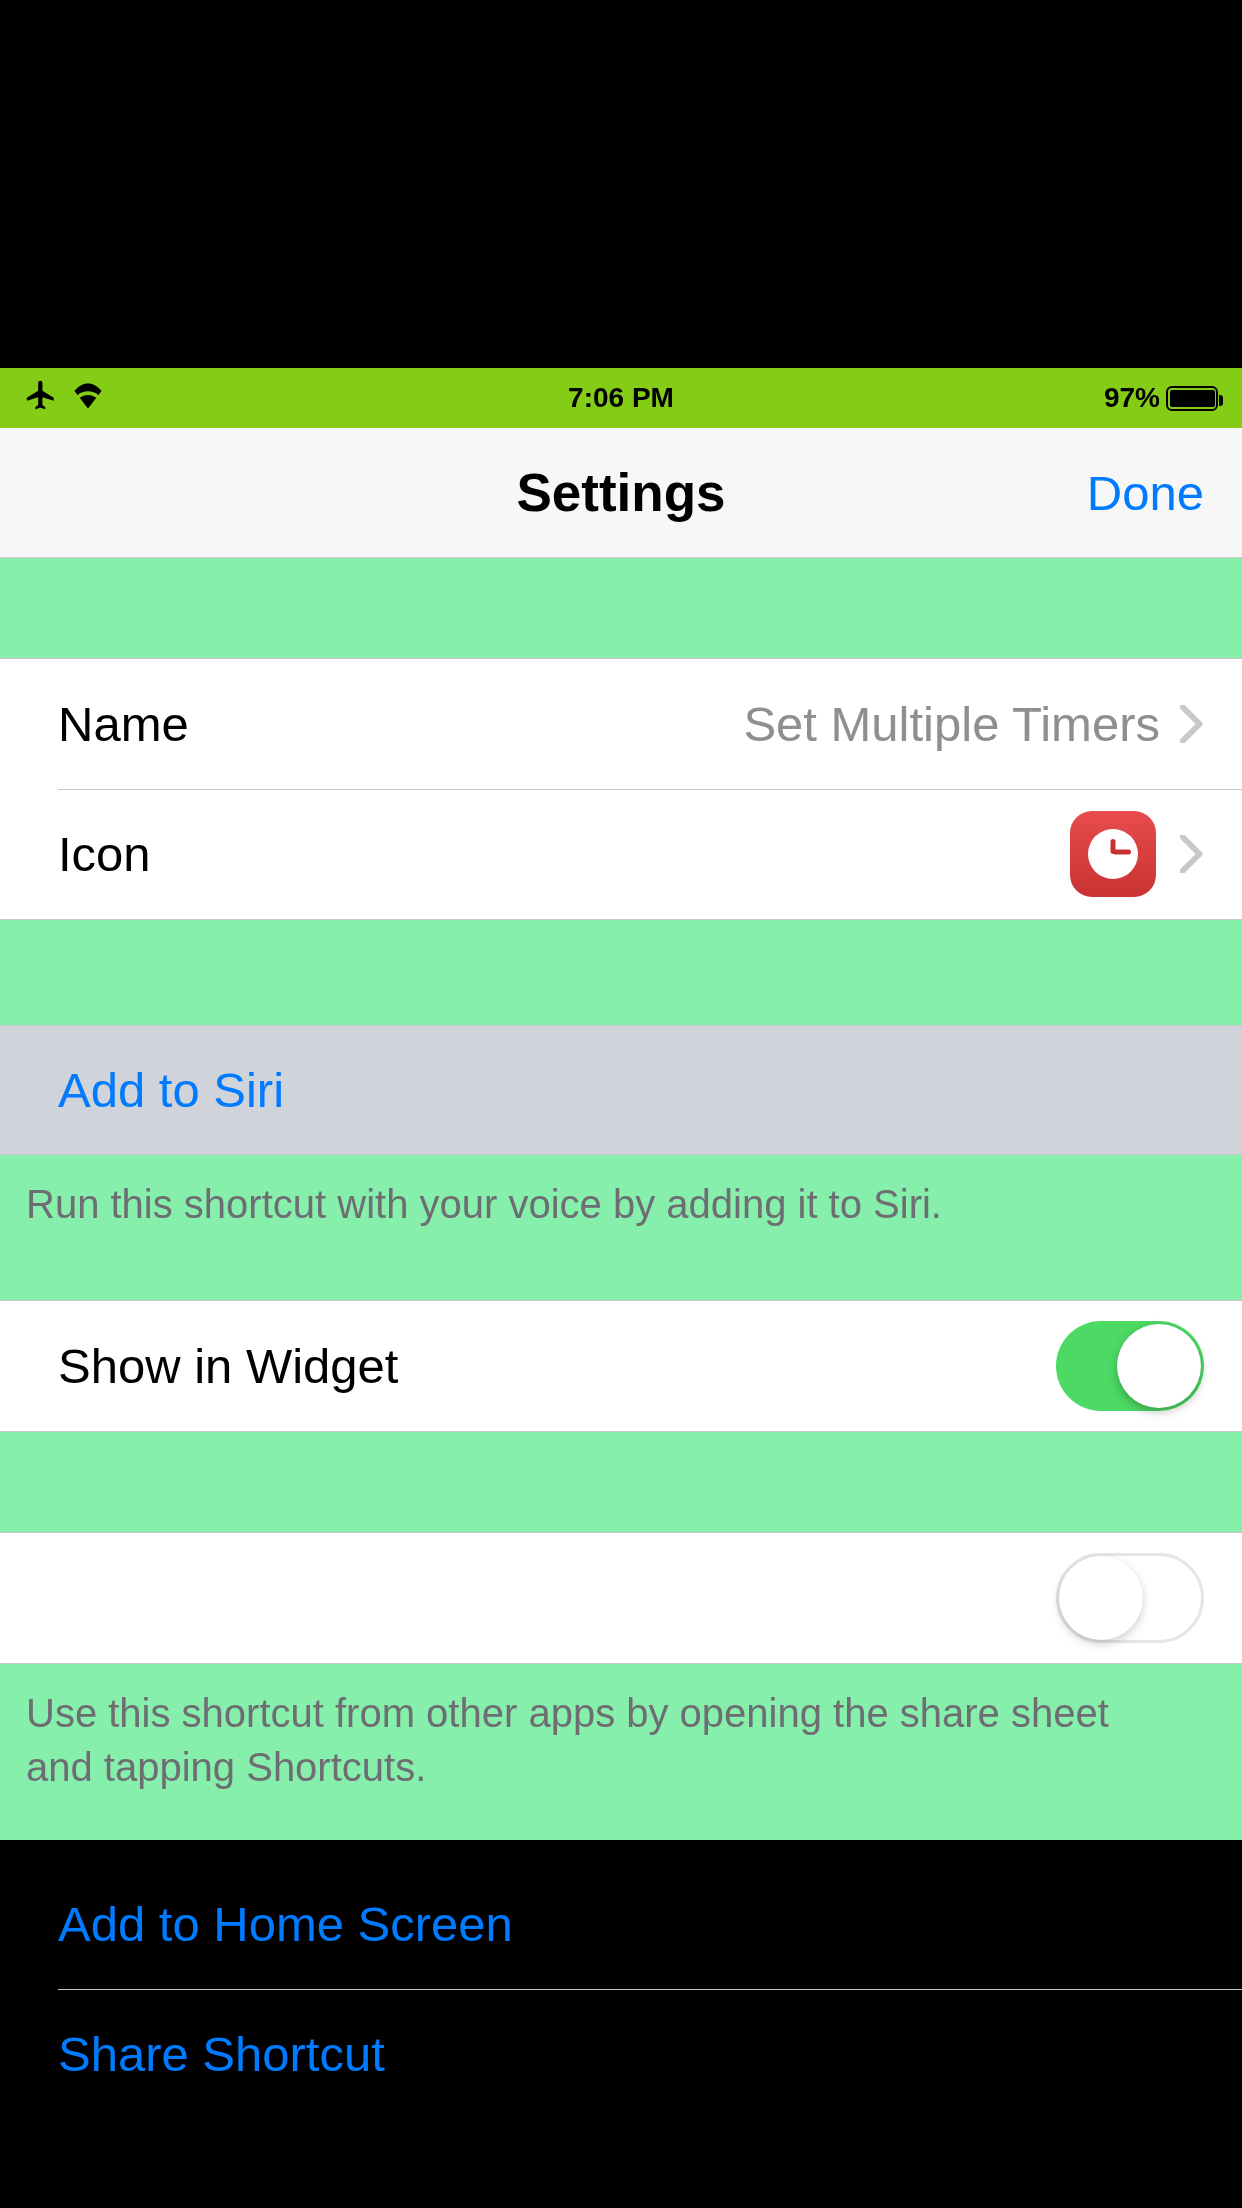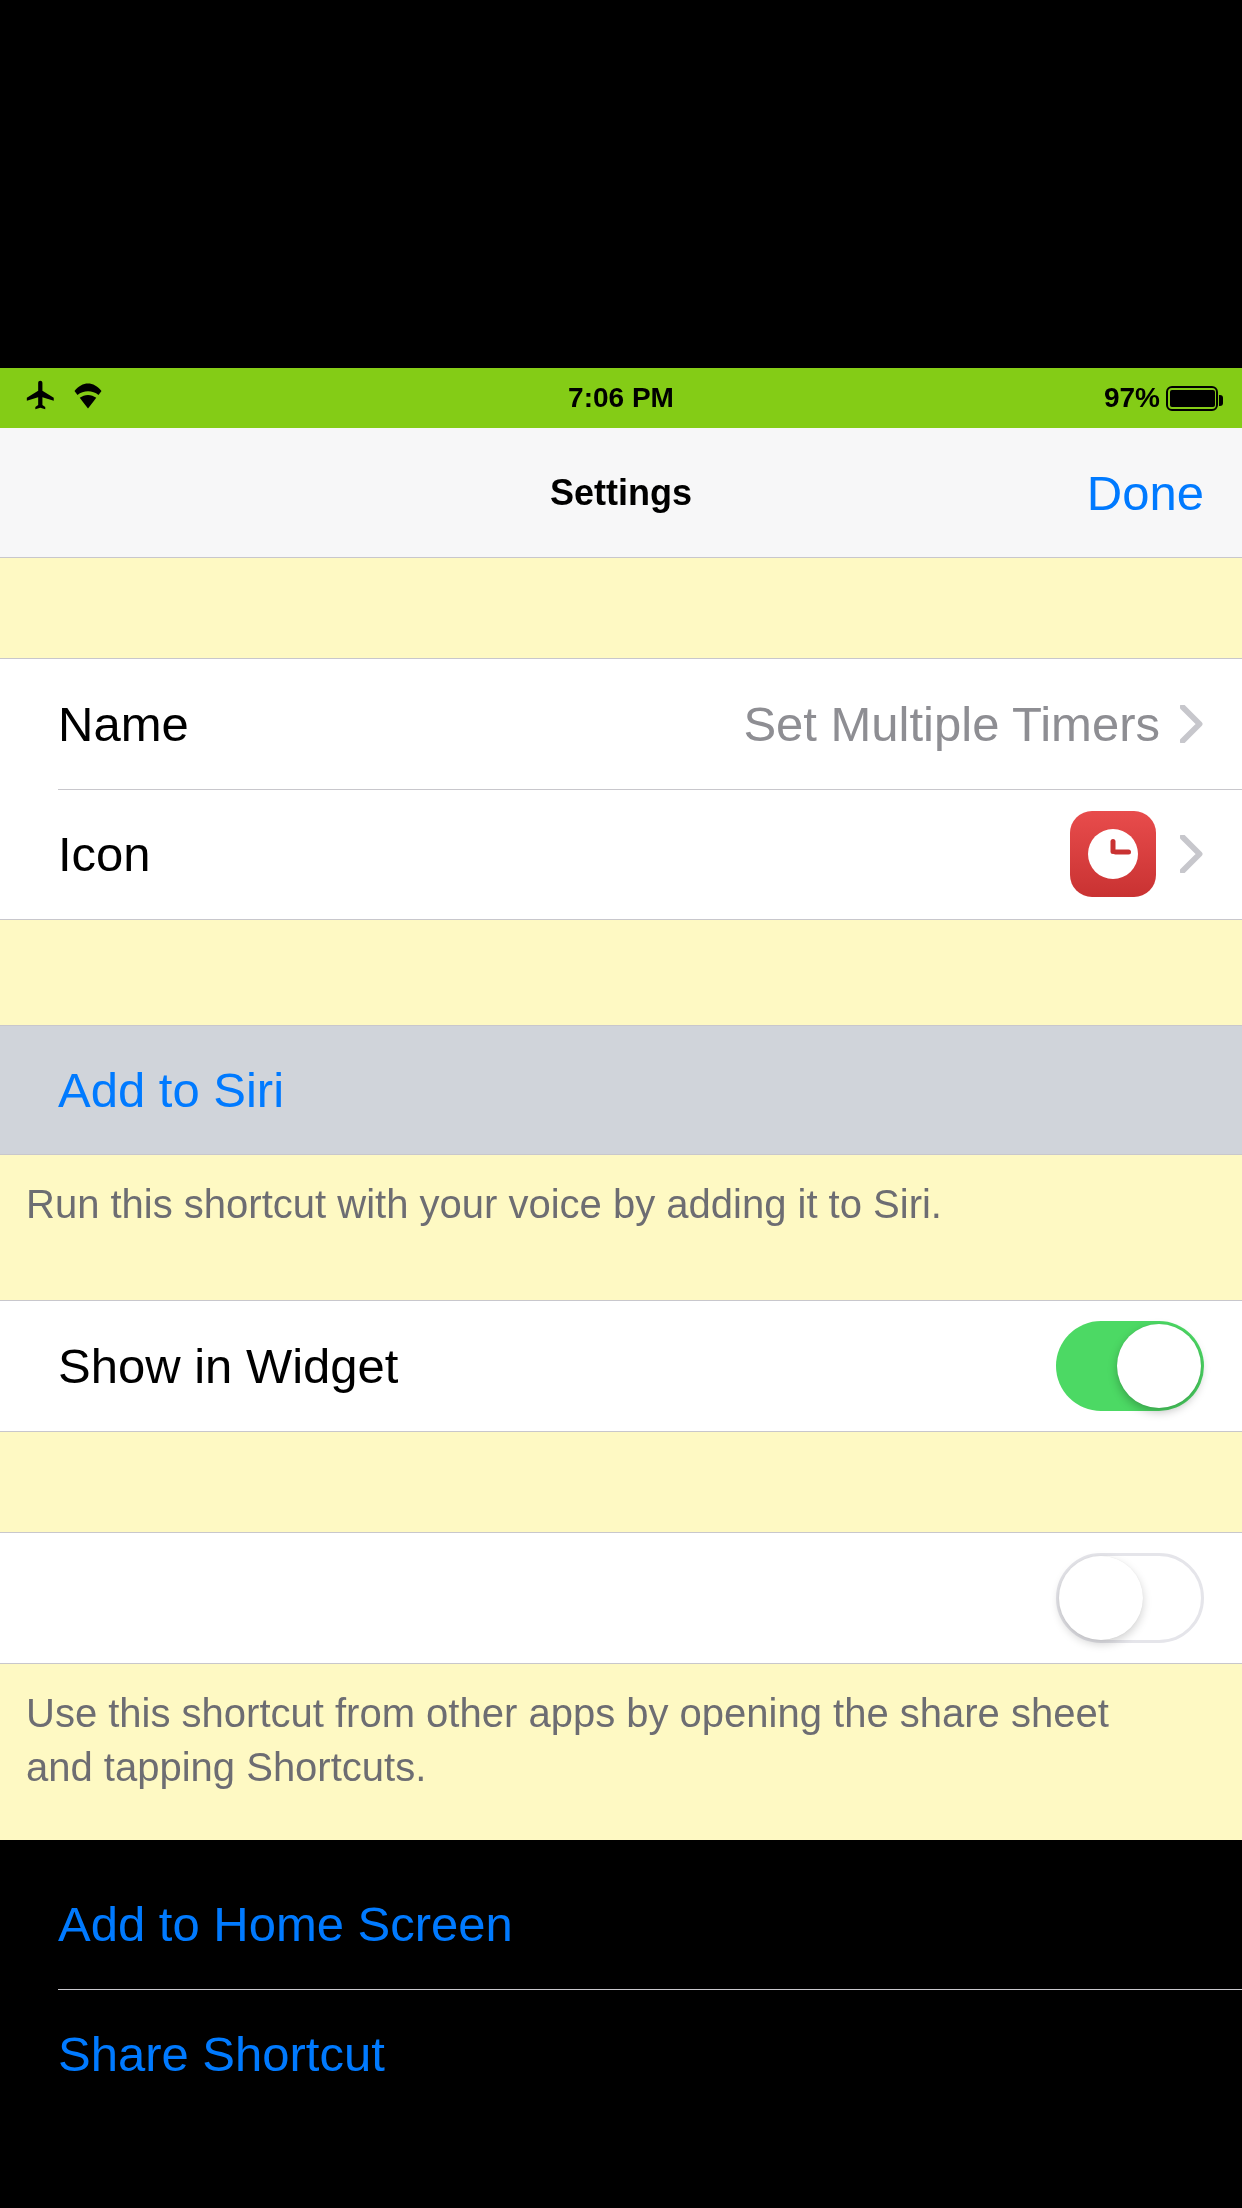--- a/index.html
+++ b/index.html
@@ -76,36 +76,36 @@
 .nav-bar {
   height: 130px;
   background: #F7F7F8;
   border-bottom: 1px solid #c8c7cc;
   position: relative;
   display: flex;
   align-items: center;
   justify-content: center;
 }
 .nav-title {
-  font-size: 36px;
+  font-size: 53px;
   font-weight: 700;
 }
 .nav-done {
   position: absolute;
   right: 38px;
   top: 50%;
   transform: translateY(-50%);
   font-size: 49px;
   color: #007AFF;
   font-weight: 400;
 }
 
 
 .section {
-  background: #fef9c3;
+  background: #86efac;
 }
 .row-group {
   background: #fff;
   border-top: 1px solid #c8c7cc;
   border-bottom: 1px solid #c8c7cc;
 }
 .row {
   min-height: 130px;
   display: flex;
   align-items: center;

